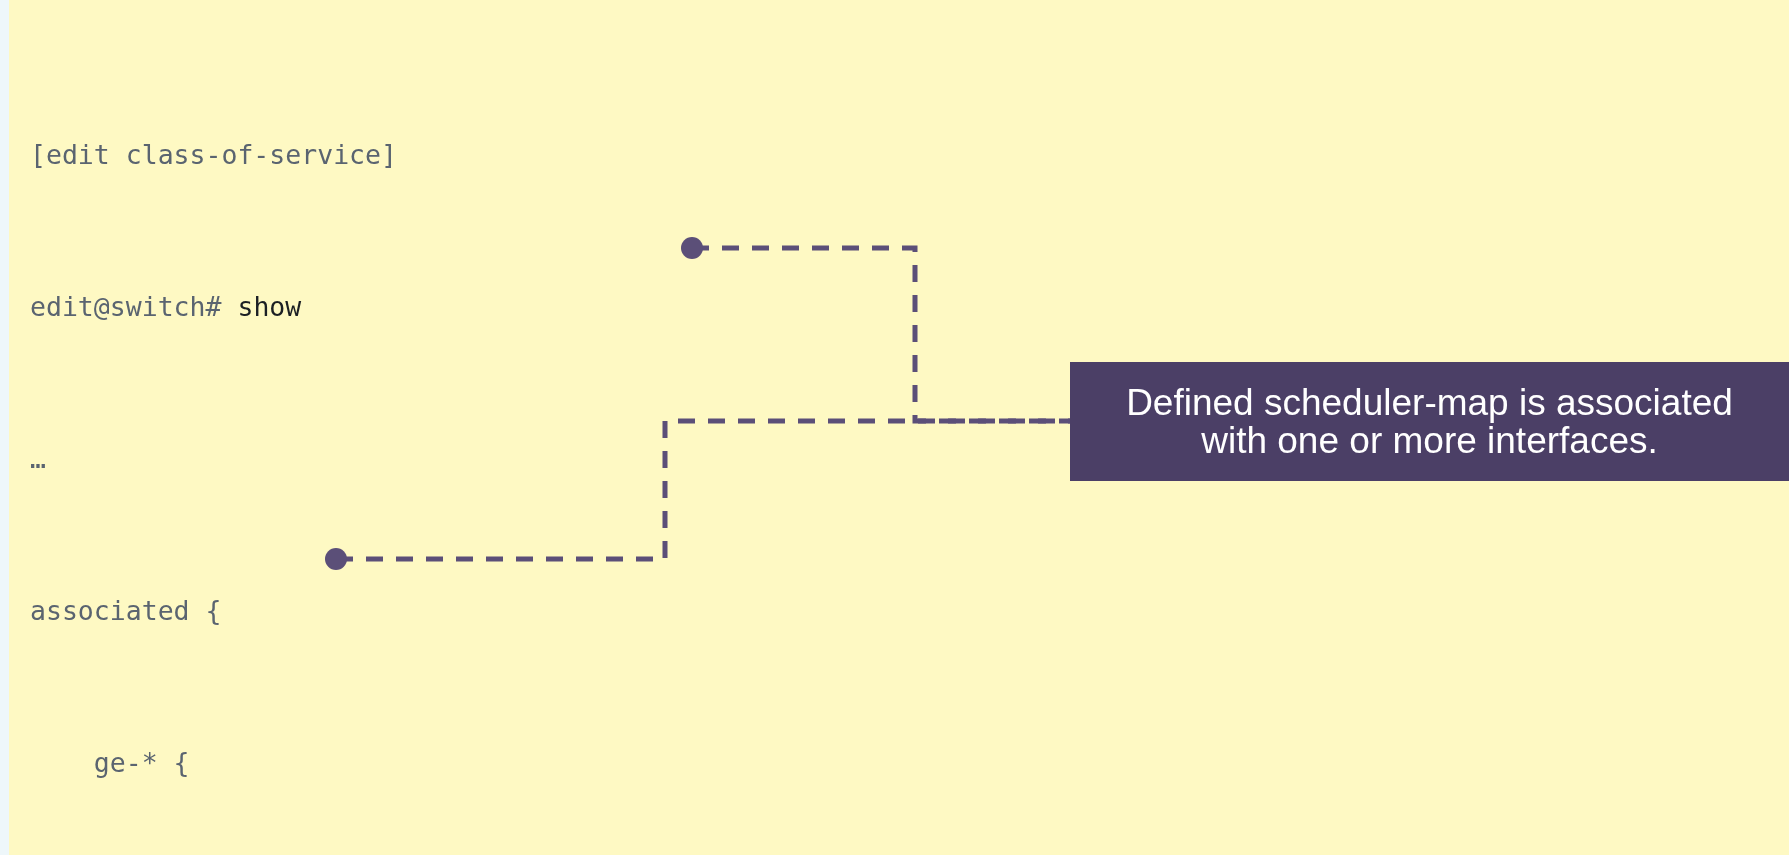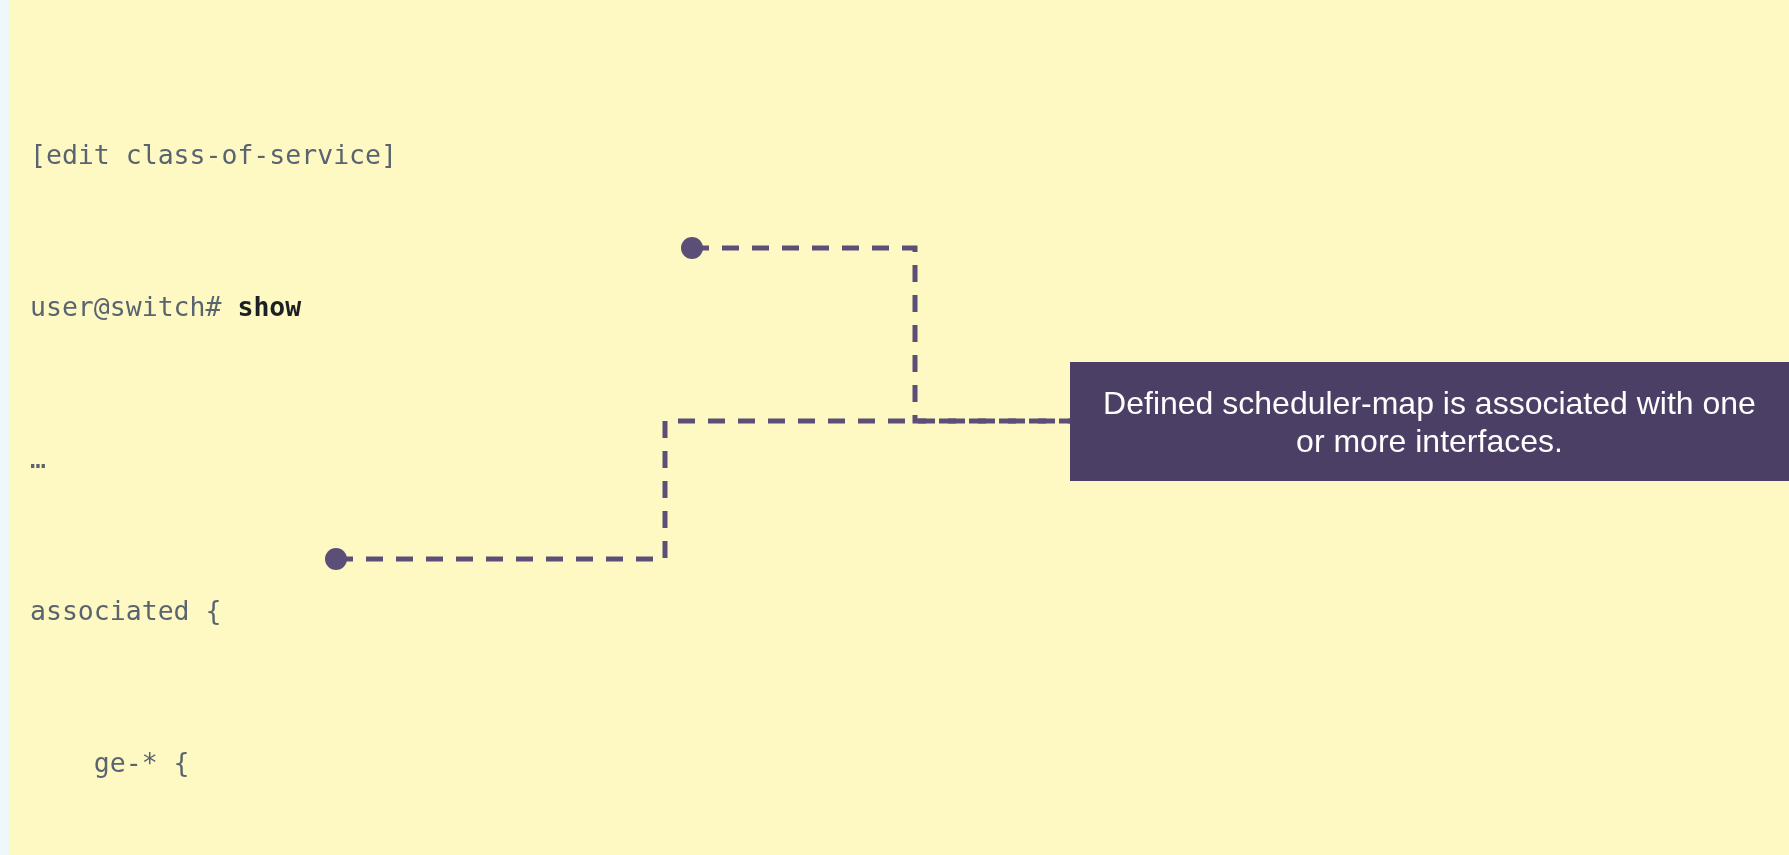--- a/index.html
+++ b/index.html
@@ -33,21 +33,21 @@
     color: #5a6470;
     white-space: pre;
     letter-spacing: 0px;
   }
   .code-line {
     height: 38px;
     padding-left: 30px;
     white-space: pre;
   }
   .code-line .bold {
-    font-weight: bold;
+    font-weight: normal;
     color: #1c2024;
     margin-top: 23px;
   }
   .ellipsis-line {
     letter-spacing: 1px;
   }
   
   #connectors {
     position: absolute;
     left: 0; top: 0;
@@ -64,38 +64,38 @@
     background: #4b3f66;
     display: flex;
     align-items: center;
     justify-content: center;
     box-sizing: border-box;
     padding: 0 26px;
   }
   #callout .callout-text {
     color: #ffffff;
     font-family: "Liberation Sans", sans-serif;
-    font-size: 32px;
+    font-size: 37px;
     line-height: 38px;
     text-align: center;
     font-weight: 400;
   }
 </style>
 </head>
 <body>
 
 <div id="page">
 
   <div id="left-strip"></div>
 
   <div id="code-block">
 
     <div class="code-line"><span>[edit class-of-service]</span></div>
 
-    <div class="code-line"><span>user@switch# </span><span class="bold">show</span></div>
+    <div class="code-line"><span>edit@switch# </span><span class="bold">show</span></div>
 
     <div class="code-line ellipsis-line"><span>…</span></div>
 
     <div class="code-line"><span>associated {</span></div>
 
     <div class="code-line"><span>    ge-* {</span></div>
 
     
 
     

